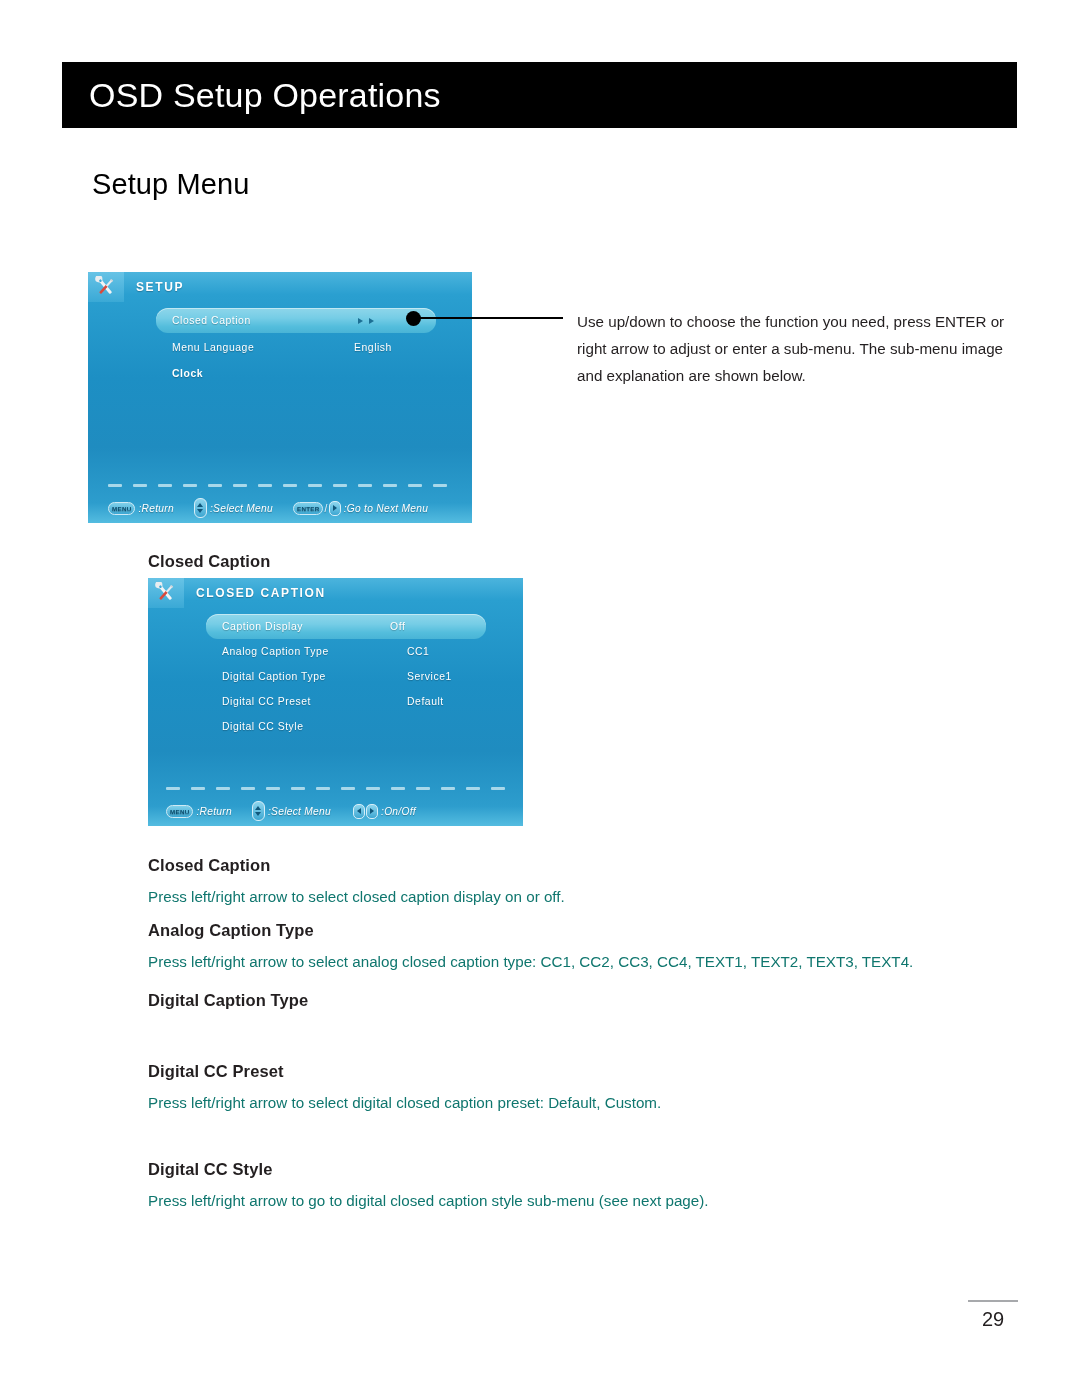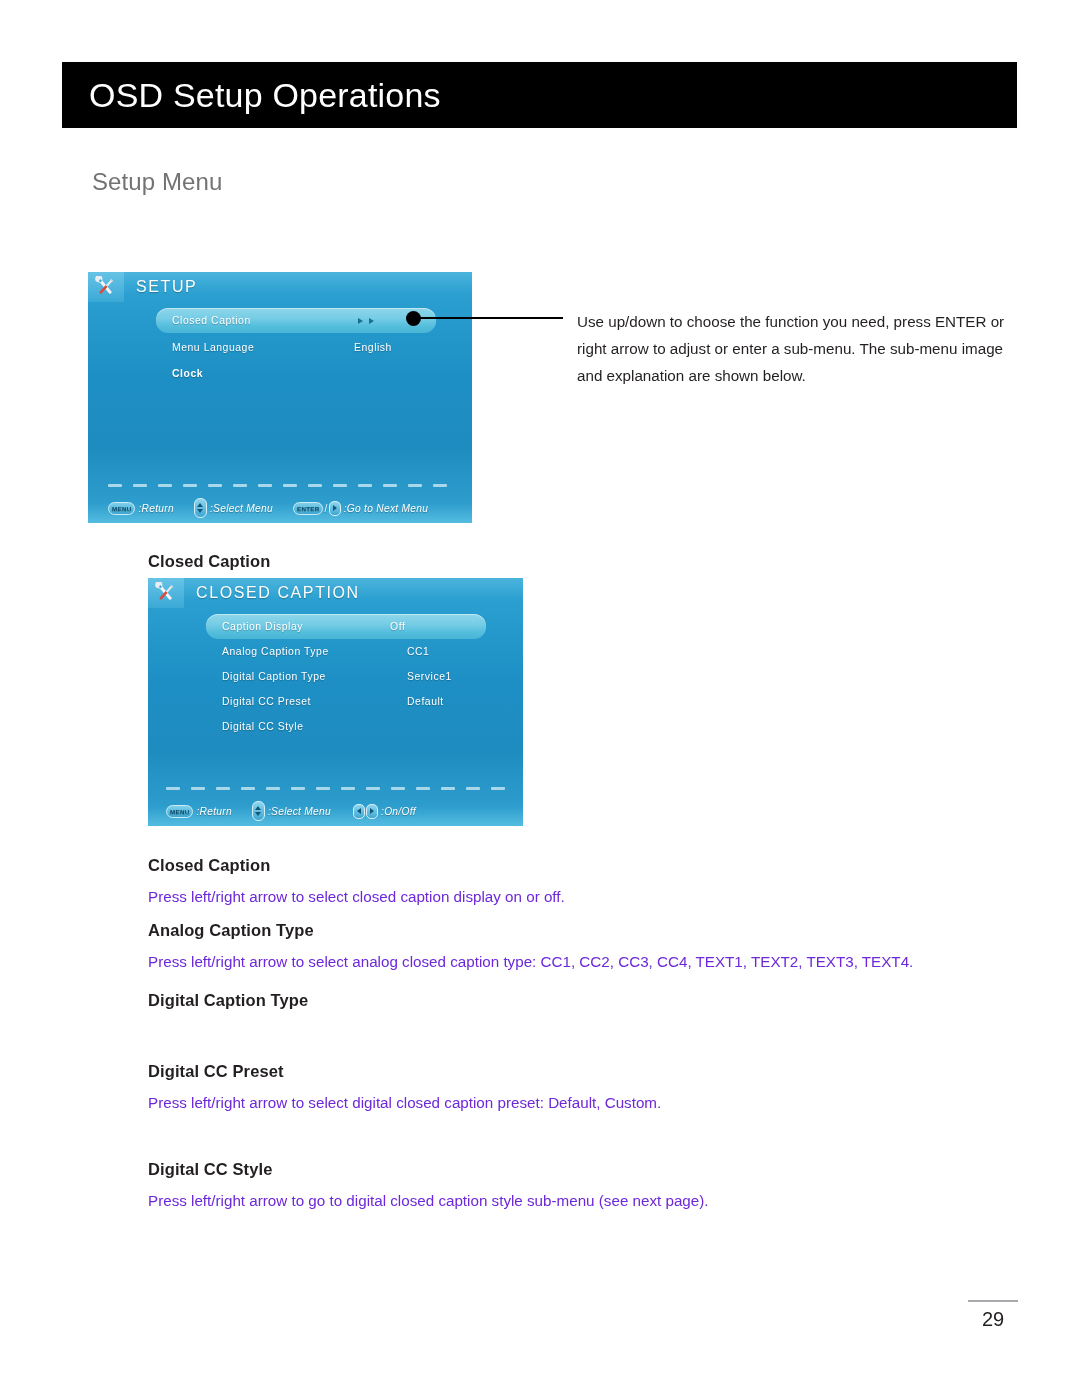--- a/index.html
+++ b/index.html
@@ -38,23 +38,23 @@
     letter-spacing: 0.2px;
     padding-left: 27px;
     line-height: 1;
   }
 
   
   .section-title {
     position: absolute;
     left: 92px;
     top: 168px;
-    font-size: 24px;
+    font-size: 29px;
     font-weight: 400;
-    color: #737373;
+    color: #000000;
     letter-spacing: 0.1px;
   }
 
   .intro {
     position: absolute;
     left: 95px;
     top: 213px;
     width: 700px;
     font-size: 15.2px;
     line-height: 25px;
@@ -86,22 +86,22 @@
     height: 30px;
     background: linear-gradient(180deg,#67c3e6 0%, #3aa9d6 100%);
     display: flex;
     align-items: center;
     justify-content: center;
     flex: 0 0 auto;
   }
   .osd-icon-box svg { display: block; }
   .osd-title {
     color: #ffffff;
-    font-size: 16px;
-    font-weight: 400;
+    font-size: 12px;
+    font-weight: 700;
     letter-spacing: 1.6px;
     margin-left: 12px;
     text-shadow: 0 1px 1px rgba(0,0,0,.25);
   }
 
   .osd-rows { position: relative; }
 
   .osd-row {
     position: relative;
     display: flex;
@@ -238,21 +238,21 @@
   .body-block h3 {
     font-size: 16.5px;
     font-weight: 700;
     color: #231f20;
     letter-spacing: 0.1px;
     margin-bottom: 9px;
   }
   .body-block p {
     font-size: 15.2px;
     line-height: 26px;
-    color: #6d28d9;
+    color: #0f766e;
   }
 
   
   .footer-rule {
     position: absolute;
     left: 968px;
     top: 1300px;
     width: 50px;
     height: 2px;
     background: #a7a9ac;

